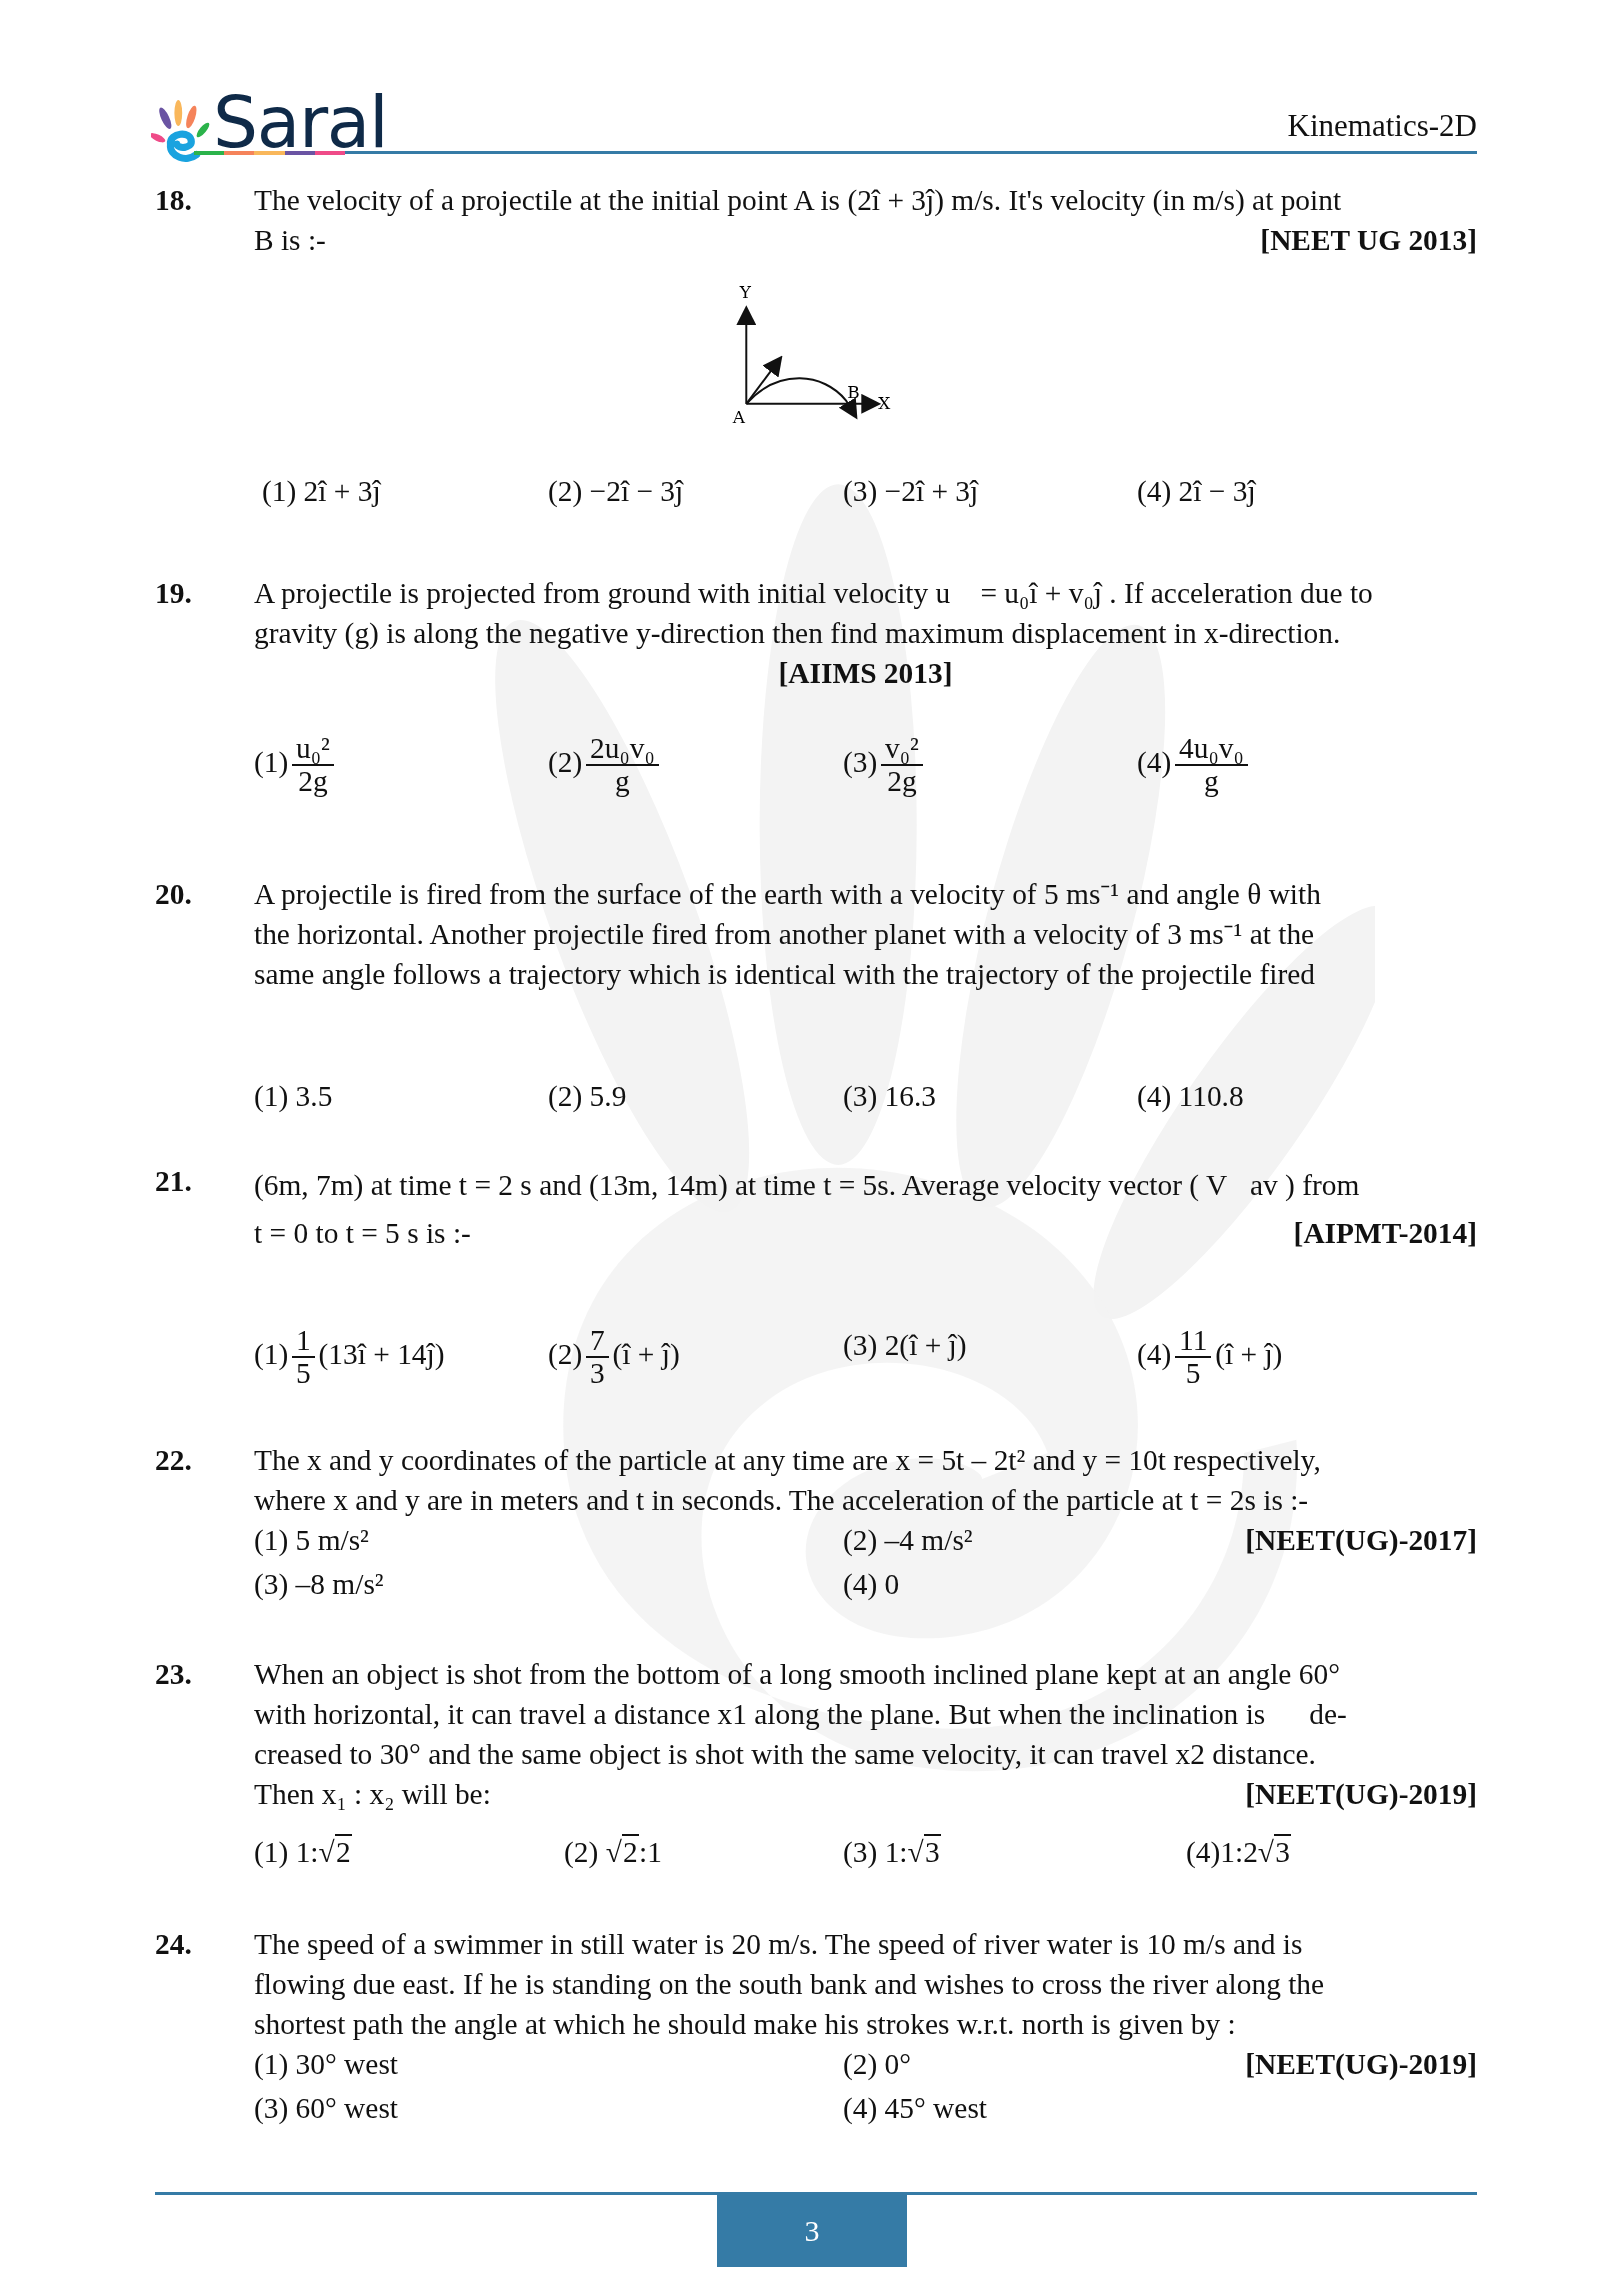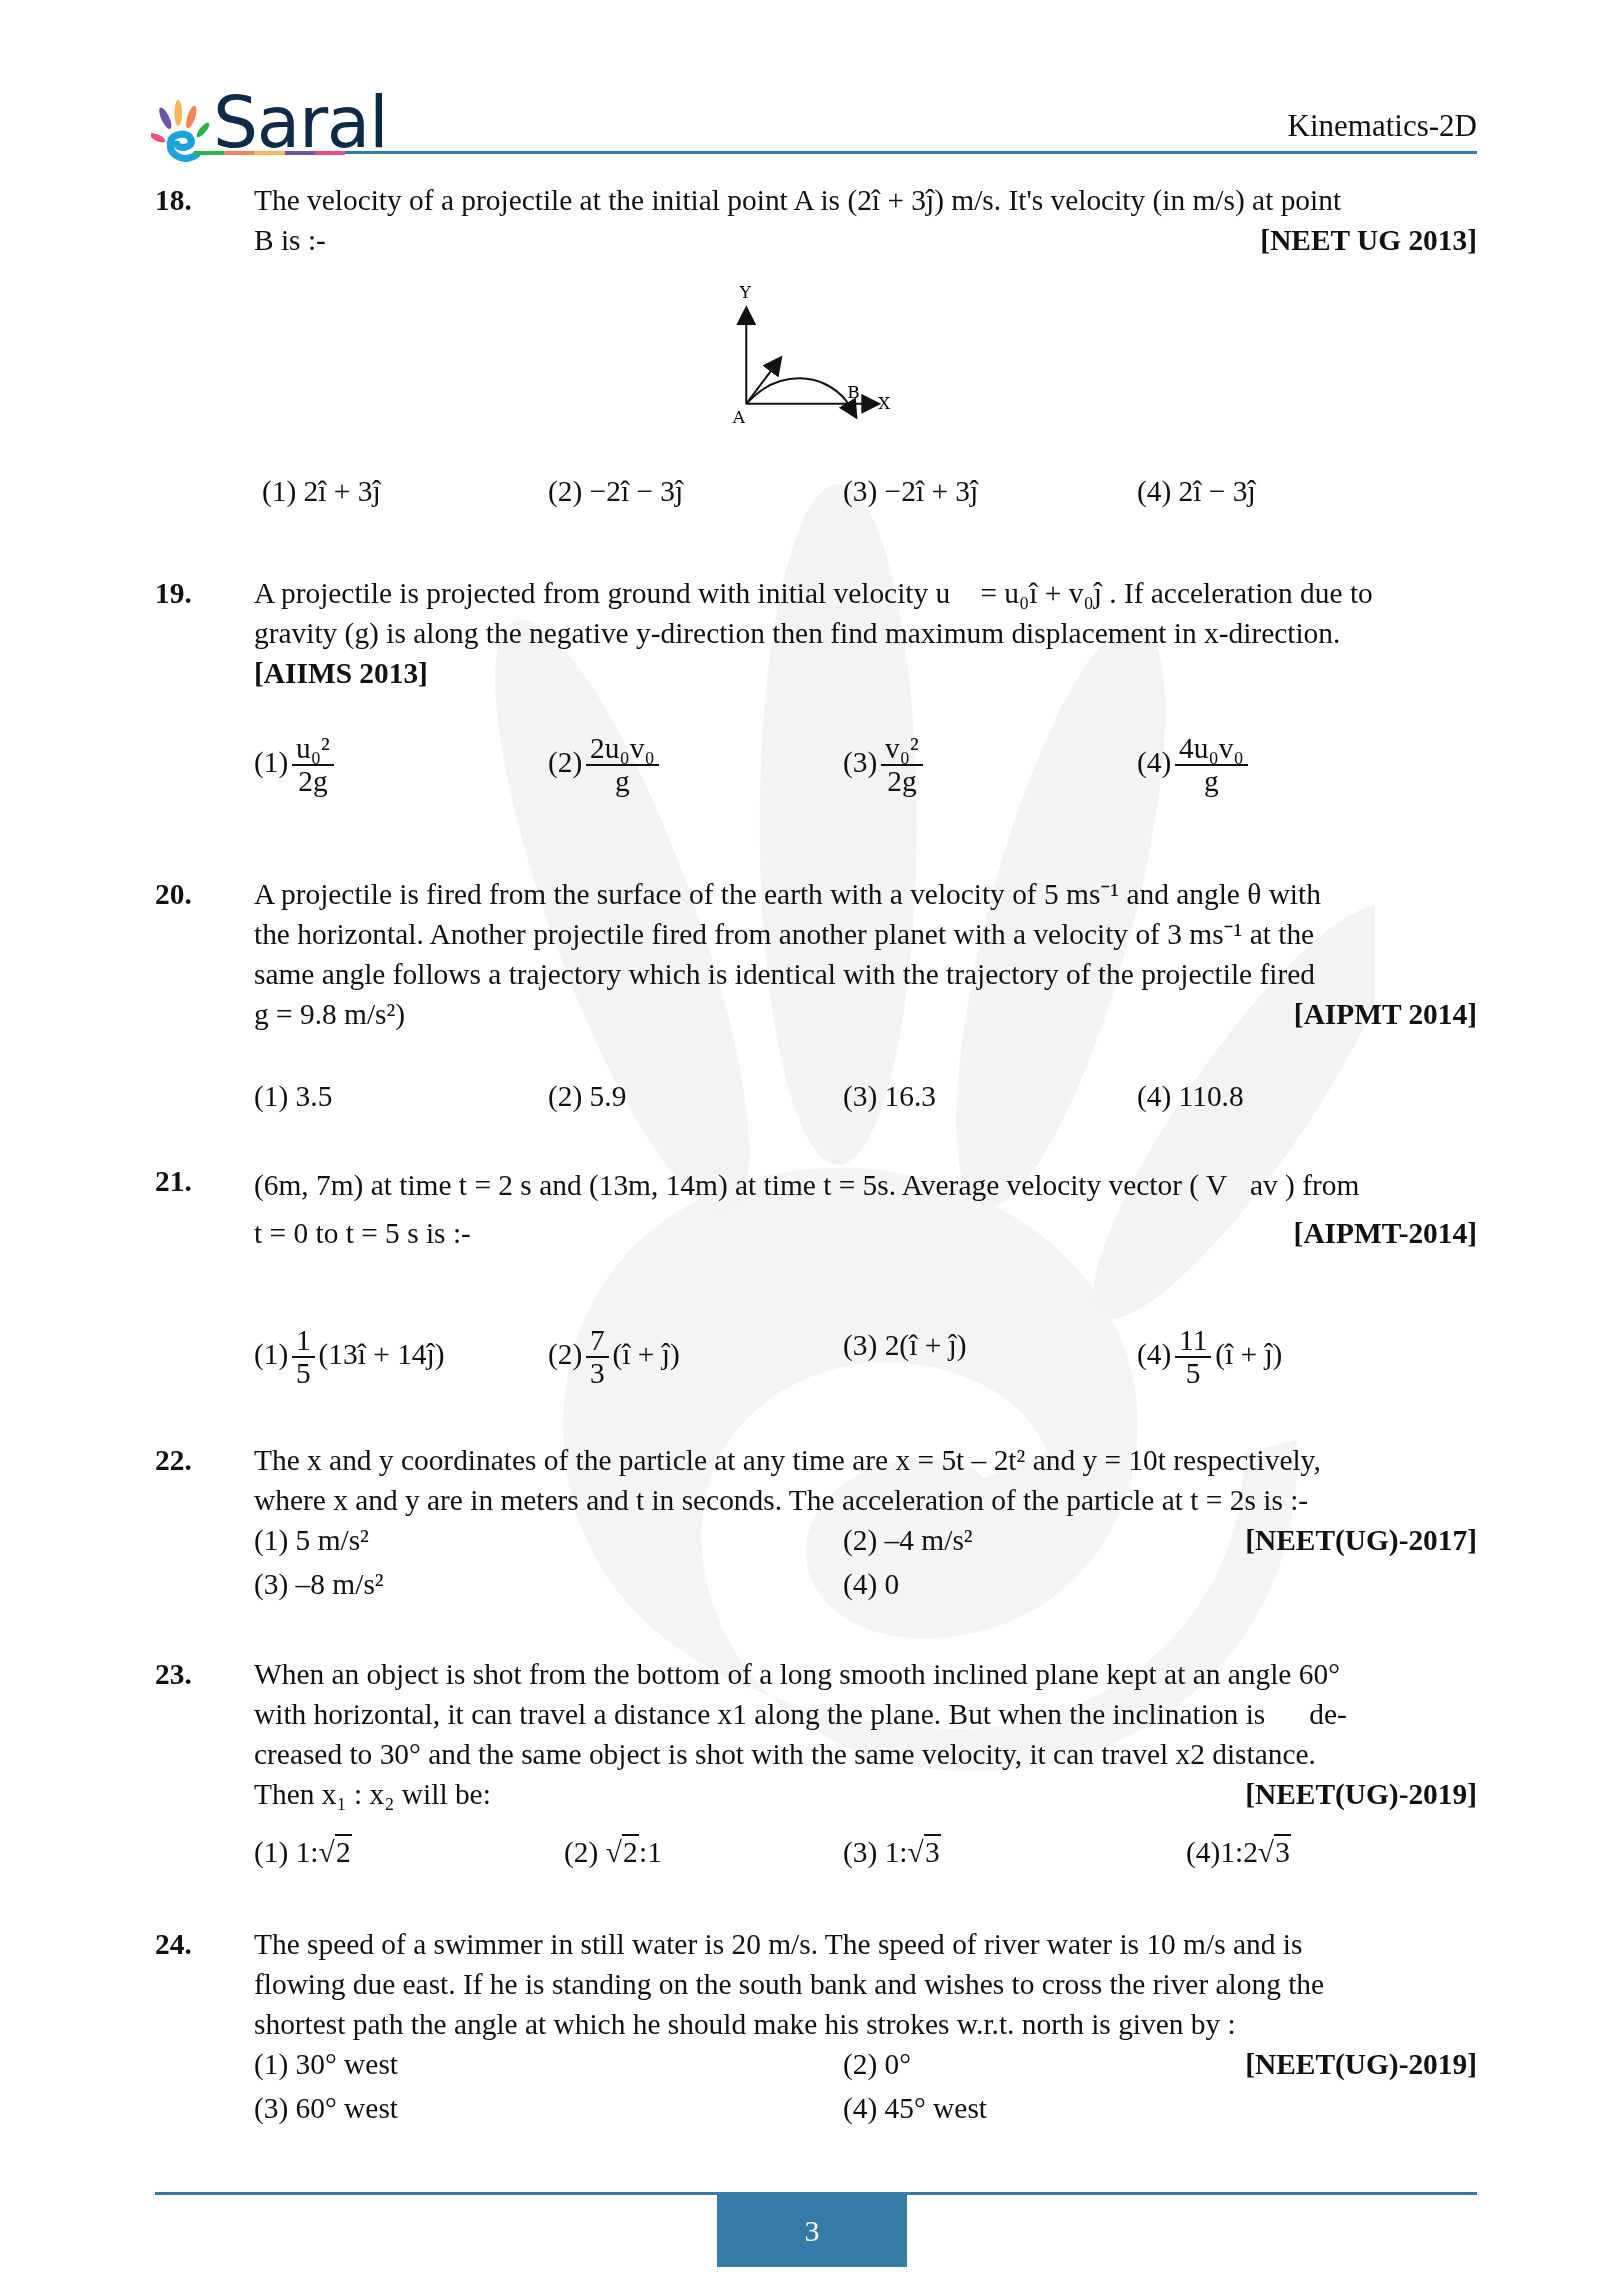--- a/index.html
+++ b/index.html
@@ -99,21 +99,21 @@
     <span class="opt" style="left:589px">(3) −2î + 3ĵ</span>
     <span class="opt" style="left:883px">(4) 2î − 3ĵ</span>
   </div>
 </div>
 
 <div class="q" style="top:573px;">
   <span class="num">19.</span>
   <div class="body">
     <span class="line">A projectile is projected from ground with initial velocity u⃗ = u₀î + v₀ĵ . If acceleration due to</span>
     <span class="line">gravity (g) is along the negative y-direction then find maximum displacement in x-direction.</span>
-    <span class="line" style="text-align:left"><span class="tag" style="float:none">[AIIMS 2013]</span></span>
+    <span class="line" style="text-align:center"><span class="tag" style="float:none">[AIIMS 2013]</span></span>
   </div>
 </div>
 <div class="q" style="top:733px;">
   <div class="opts">
     <span class="opt" style="left:0"><span>(1)</span><span class="frac">
           <span class="n">u₀²</span>
           <span class="d">2g</span>
         </span></span>
     <span class="opt" style="left:294px"><span>(2)</span><span class="frac">
           <span class="n">2u₀v₀</span>
@@ -129,21 +129,20 @@
         </span></span>
   </div>
 </div>
 
 <div class="q" style="top:874px;">
   <span class="num">20.</span>
   <div class="body">
     <span class="line">A projectile is fired from the surface of the earth with a velocity of 5 ms⁻¹ and angle θ with</span>
     <span class="line">the horizontal. Another projectile fired from another planet with a velocity of 3 ms⁻¹ at the</span>
     <span class="line">same angle follows a trajectory which is identical with the trajectory of the projectile fired</span>
-    <span class="line"><span>g = 9.8 m/s²)</span><span class="tag">[AIPMT 2014]</span></span>
   </div>
 </div>
 <div class="q" style="top:1076px;">
   <div class="opts">
     <span class="opt" style="left:0">(1) 3.5</span>
     <span class="opt" style="left:294px">(2) 5.9</span>
     <span class="opt" style="left:589px">(3) 16.3</span>
     <span class="opt" style="left:883px">(4) 110.8</span>
   </div>
 </div>

